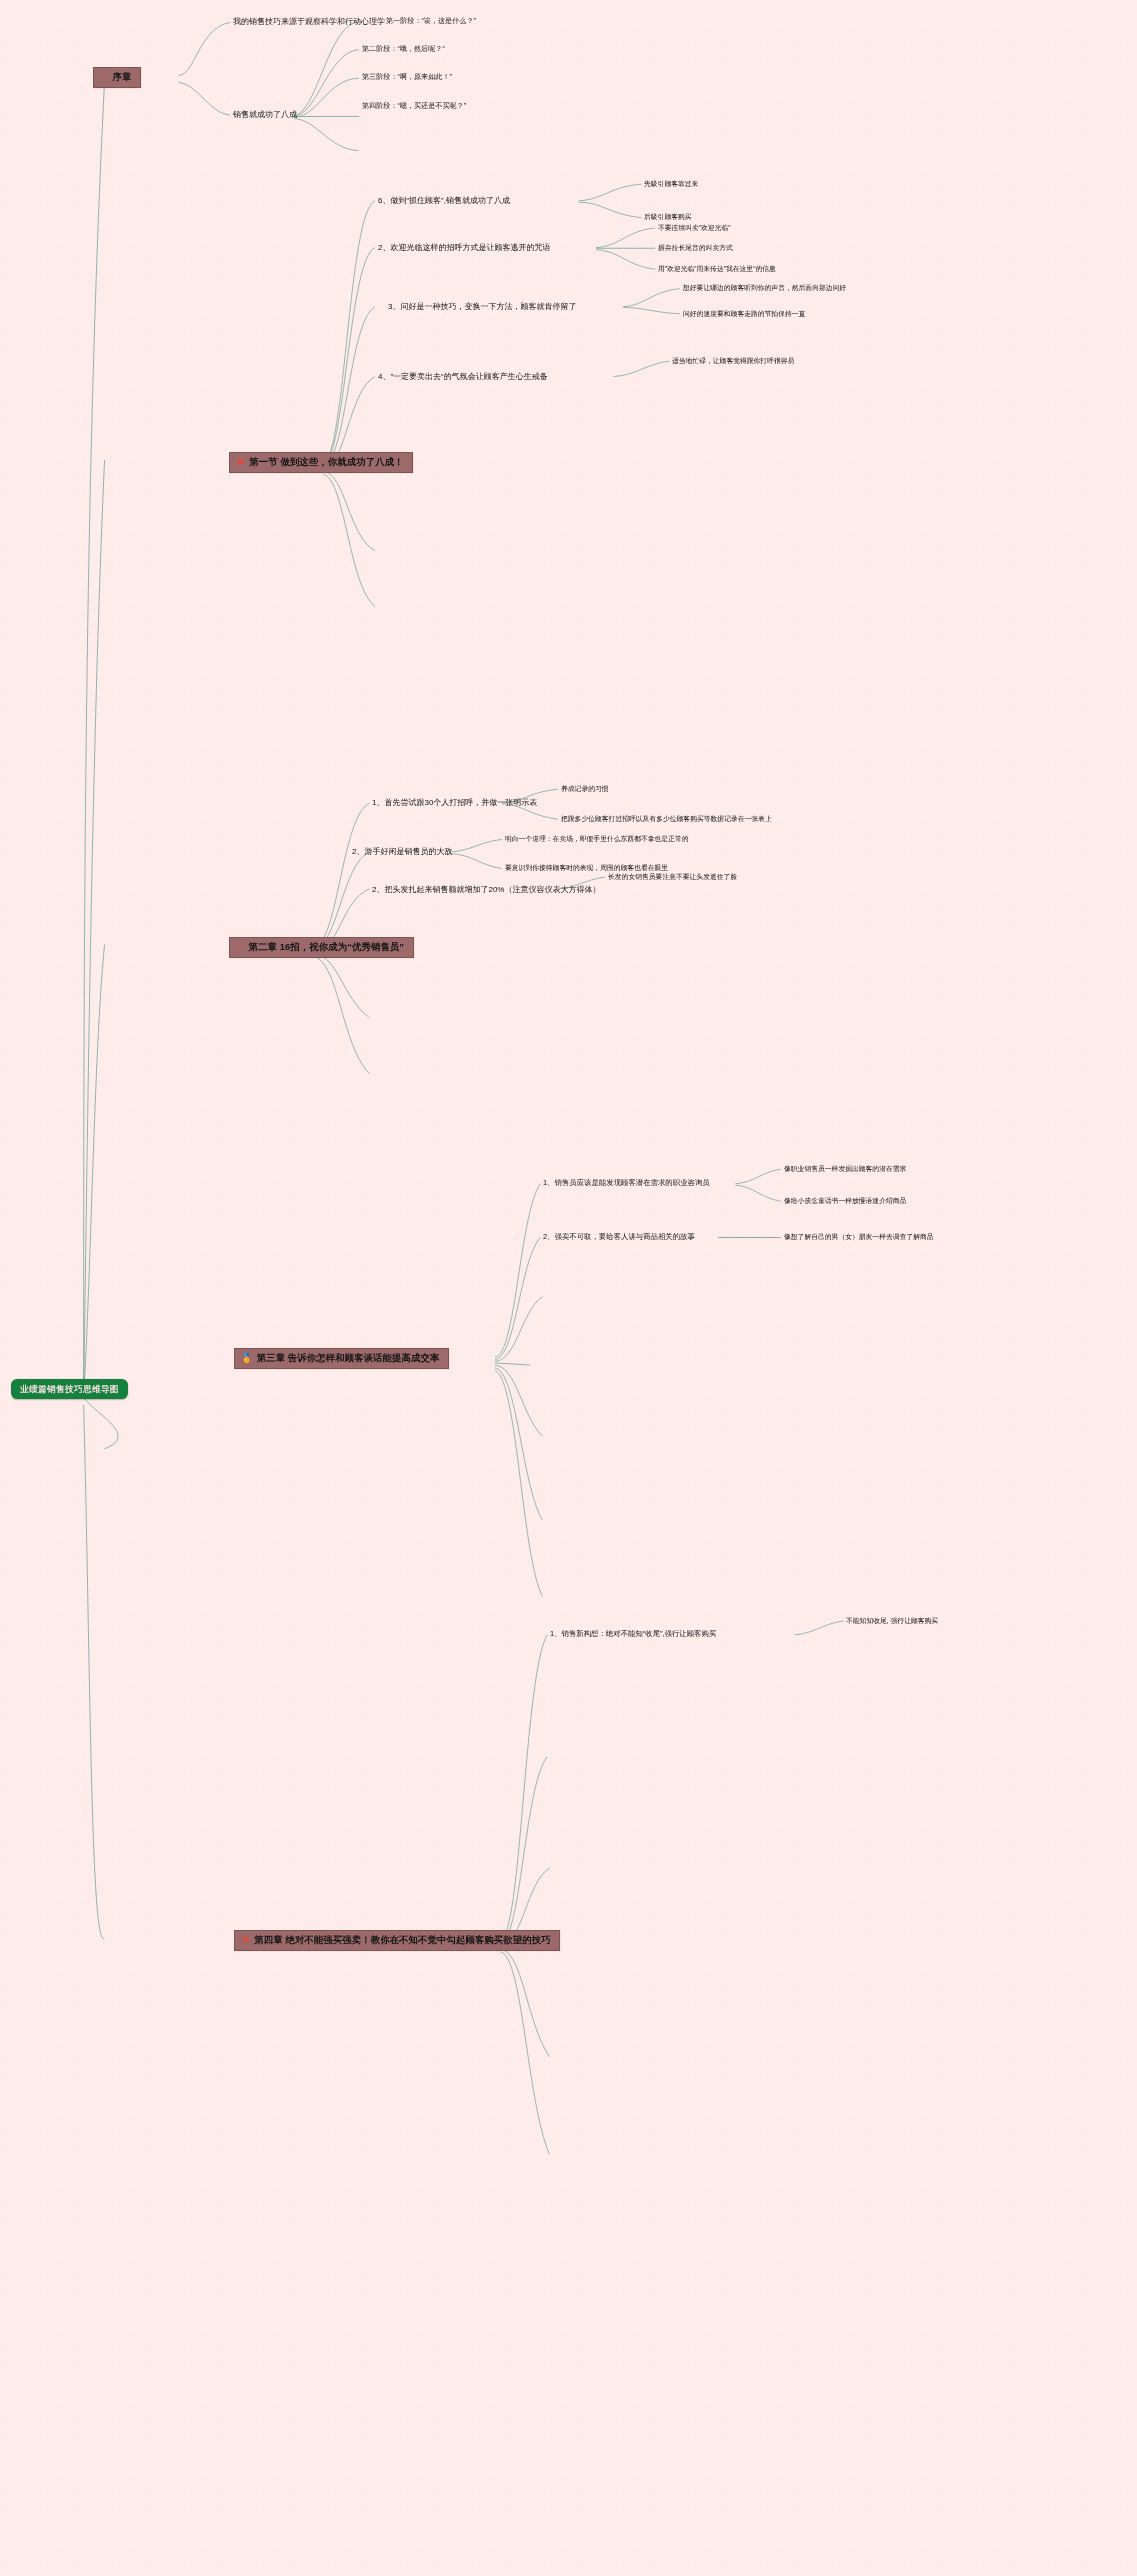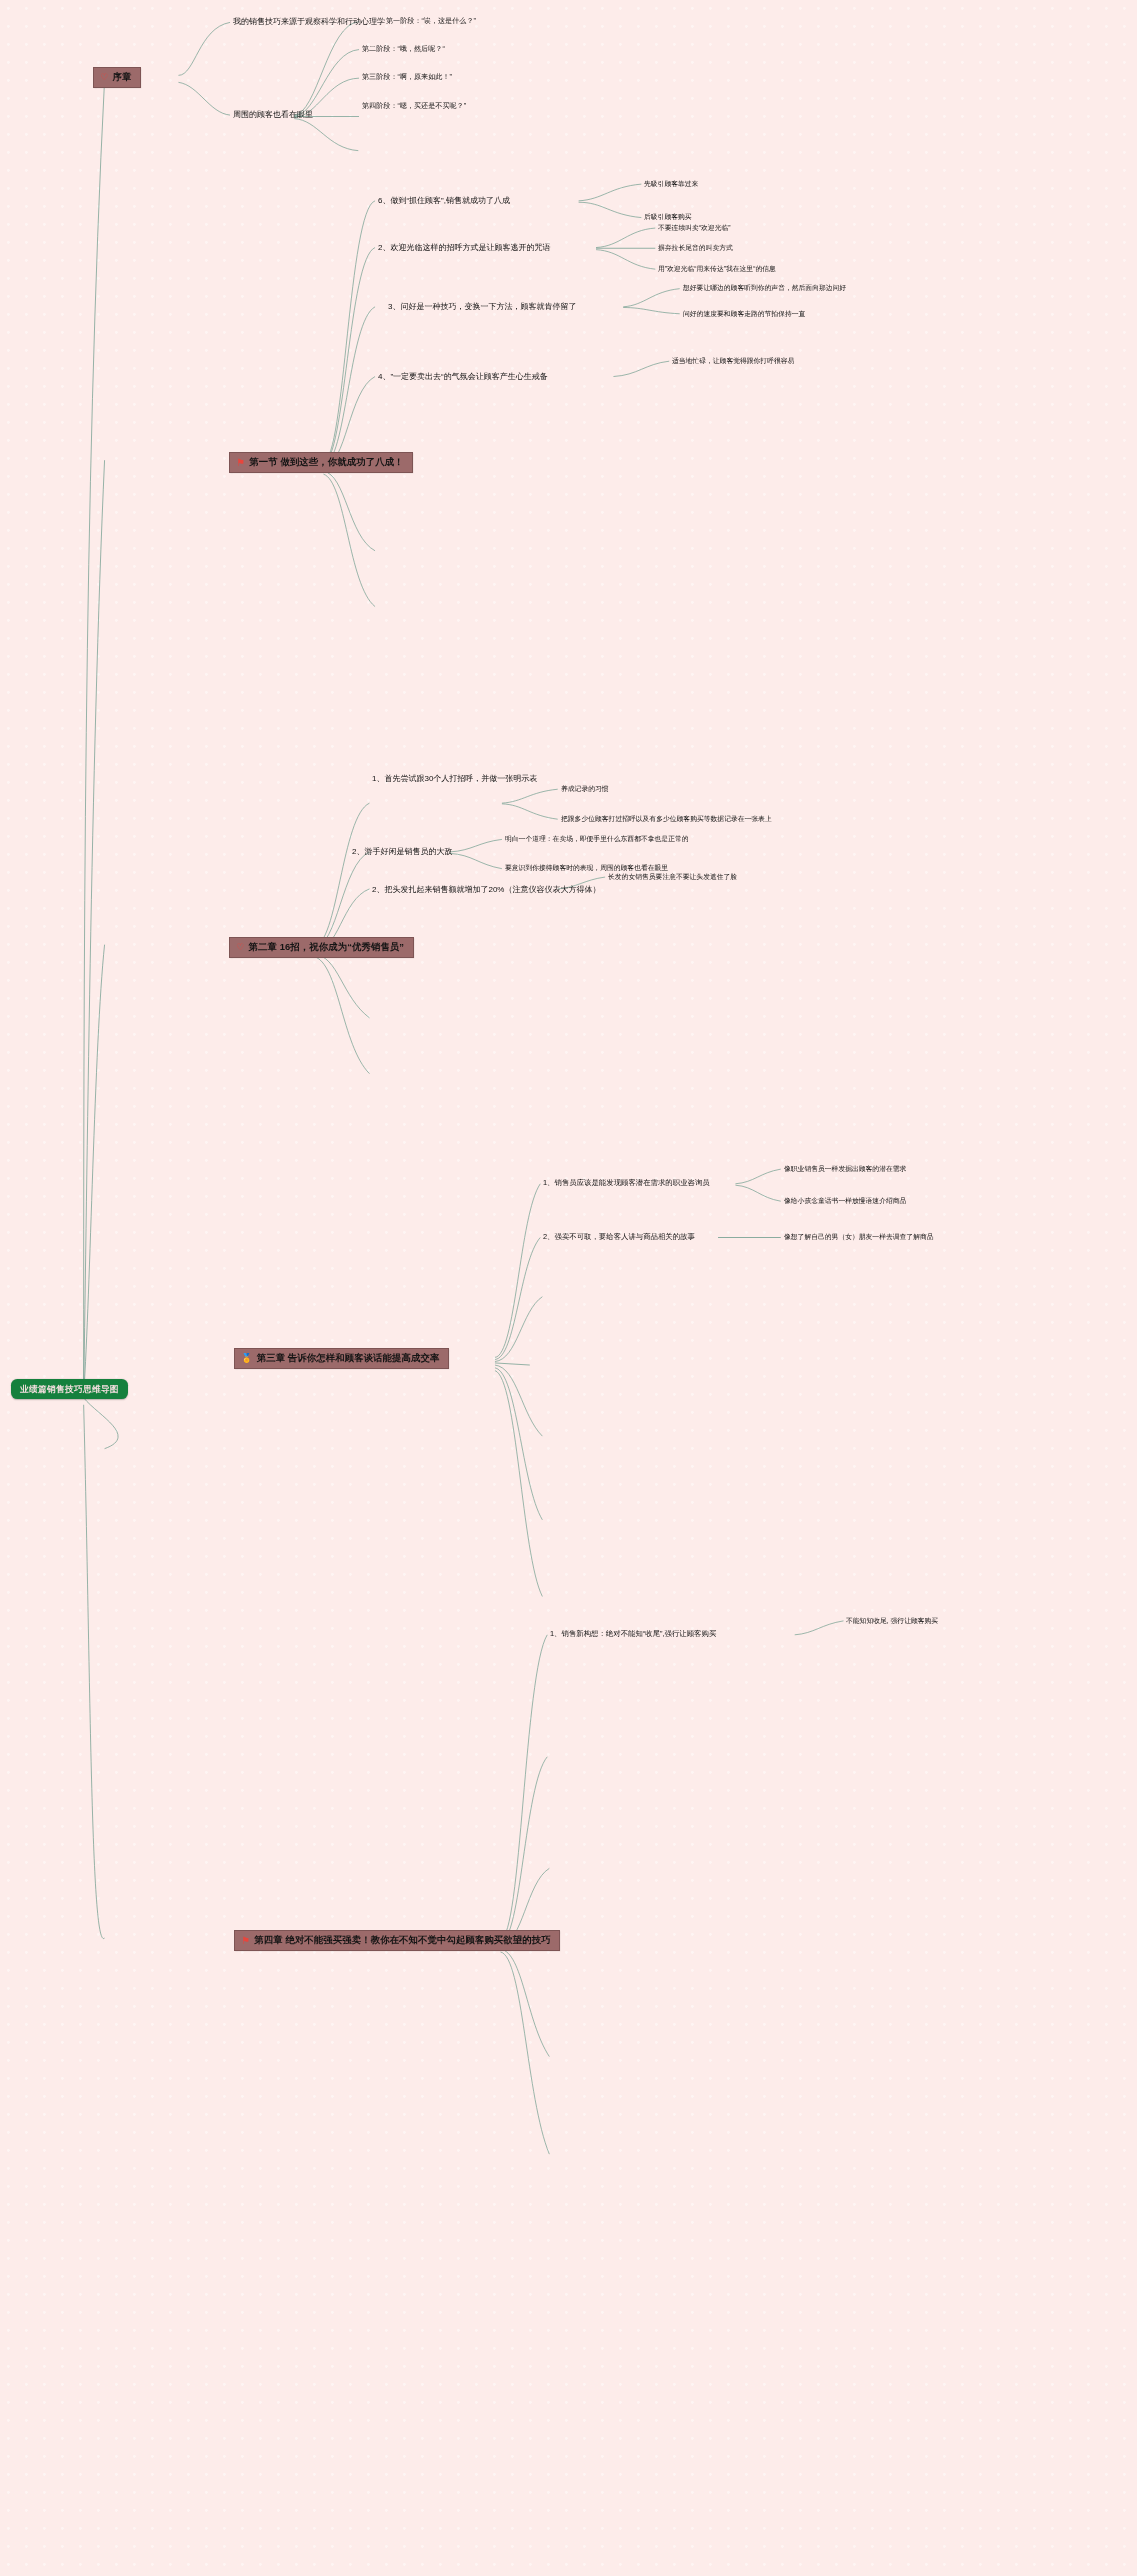--- a/index.html
+++ b/index.html
@@ -190,21 +190,21 @@
     <span>业绩篇销售技巧思维导图</span>
   </div>
 
   <div class="node chapter-node" style="left:93px; top:67px;">
     <span class="ico ico-heart">♡</span>
     <span class="chap-label">序章</span>
   </div>
 
   <div class="node branch-node" style="left:233px; top:17.4px;">我的销售技巧来源于观察科学和行动心理学</div>
 
-  <div class="node branch-node" style="left:233px; top:110px;">周围的顾客也看在眼里</div>
+  <div class="node branch-node" style="left:233px; top:110px;">销售就成功了八成</div>
 
   <div class="node sub-node" style="left:362px; top:16.7px;padding-left:24px;">第一阶段：“诶，这是什么？”</div>
   <div class="node sub-node" style="left:362px; top:45px;">第二阶段：“哦，然后呢？“</div>
   <div class="node sub-node" style="left:362px; top:73px;">第三阶段：“啊，原来如此！”</div>
   <div class="node sub-node" style="left:362px; top:102px;">第四阶段：“嗯，买还是不买呢？”</div>
 
   <div class="node chapter-node" style="left:229px; top:452px;">
     <span class="ico ico-flag">⚑</span>
     <span class="chap-label">第一节 做到这些，你就成功了八成！</span>
   </div>
@@ -223,21 +223,21 @@
   <div class="node leaf-node" style="left:683px; top:310px;">问好的速度要和顾客走路的节拍保持一直</div>
 
   <div class="node branch-node" style="left:378px; top:372px;">4、”一定要卖出去“的气氛会让顾客产生心生戒备</div>
   <div class="node leaf-node" style="left:672px; top:357px;">适当地忙碌，让顾客觉得跟你打呼很容易</div>
 
   <div class="node chapter-node" style="left:229px; top:937px;">
     <span class="ico ico-heart">♡</span>
     <span class="chap-label">第二章 16招，祝你成为“优秀销售员”</span>
   </div>
 
-  <div class="node branch-node" style="left:372px; top:774px;">1、首先尝试跟30个人打招呼，并做一张明示表</div>
+  <div class="node branch-node" style="left:372px; top:798px;">1、首先尝试跟30个人打招呼，并做一张明示表</div>
   <div class="node leaf-node" style="left:561px; top:785px;">养成记录的习惯</div>
   <div class="node leaf-node" style="left:561px; top:815px;">把跟多少位顾客打过招呼以及有多少位顾客购买等数据记录在一张表上</div>
 
   <div class="node branch-node" style="left:352px; top:847px;">2、游手好闲是销售员的大敌</div>
   <div class="node leaf-node" style="left:505px; top:835px;">明白一个道理：在卖场，即便手里什么东西都不拿也是正常的</div>
   <div class="node leaf-node" style="left:505px; top:864px;">要意识到你接待顾客时的表现，周围的顾客也看在眼里</div>
 
   <div class="node branch-node" style="left:372px; top:885px;">2、把头发扎起来销售额就增加了20%（注意仪容仪表大方得体）</div>
   <div class="node leaf-node" style="left:608px; top:873px;">长发的女销售员要注意不要让头发遮住了脸</div>
 

